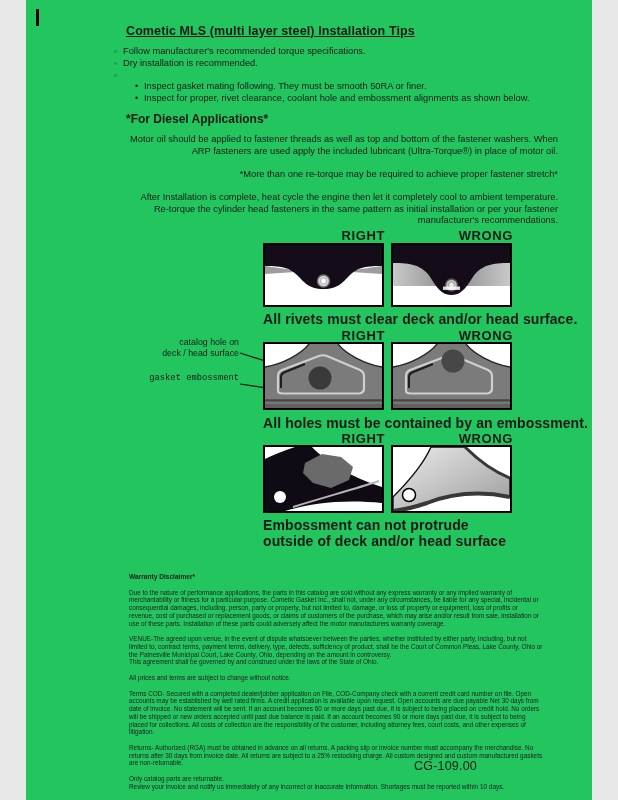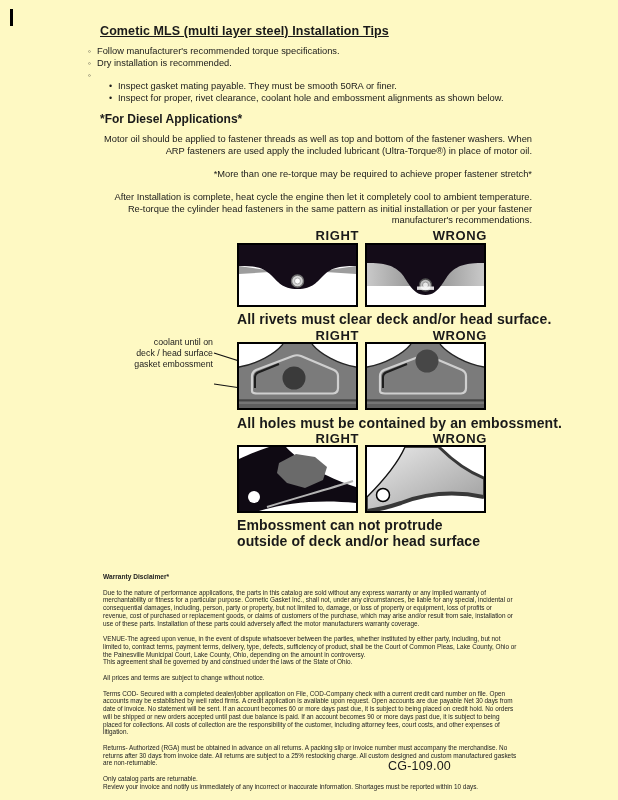--- a/index.html
+++ b/index.html
@@ -1,17 +1,17 @@
 <!DOCTYPE html>
 <html><head>
 <meta charset="utf-8">
 <style>
   html,body{margin:0;padding:0;background:#e8e8e8;}
   .page{
-    position:relative;width:618px;height:800px;background:#fef9c3;
+    position:relative;width:566px;height:800px;background:#22c55e;
     font-family:"Liberation Sans",sans-serif;color:#1a1a1a;overflow:hidden;
     margin:0 auto;
   }
   .crop-mark{position:absolute;left:10px;top:9px;width:3px;height:17px;background:#000;}
   .title{
     position:absolute;left:100px;top:24px;width:440px;
     font-size:12.5px;font-weight:bold;text-decoration:underline;letter-spacing:.1px;
   }
   .bullets{position:absolute;left:88px;top:46px;width:470px;font-size:9.3px;line-height:11.8px;}
   .bullet-row{display:flex;}
@@ -20,21 +20,21 @@
   .sub .marker{font-size:9px;}
   .diesel{position:absolute;left:100px;top:114px;width:432px;font-size:9.3px;line-height:11.9px;}
   .diesel h2{font-size:12px;margin:0 0 8px 0;font-weight:bold;}
   .diesel p{margin:0 0 11px 0;text-align:right;}
   .fig-label{position:absolute;width:122px;text-align:right;font-size:13px;font-weight:bold;letter-spacing:.6px;}
   .panel{position:absolute;width:117px;height:60px;border:2.5px solid #000;background:#fff;}
   .panel.tall{height:64px;}
   .panel svg{display:block;}
   .caption{position:absolute;left:237px;font-size:14px;font-weight:bold;letter-spacing:.1px;} 
   .annos{position:absolute;left:105px;top:337px;width:108px;text-align:right;font-size:8.8px;line-height:10.5px;}
-  .annos .second{margin-top:1px;}
+  .annos .second{margin-top:15px;font-family:Liberation Mono, monospace;}
   .leader{position:absolute;left:213px;top:343px;}
   .legal{position:absolute;left:103px;top:573px;width:414px;font-size:6.4px;line-height:7.7px;color:#222;}
   .legal h3{font-size:6.6px;margin:0 0 8px 0;font-weight:bold;}
   .legal p{margin:0 0 8px 0;}
   .legal p.tight{margin:0;}
   .pagenum{position:absolute;left:388px;top:759px;font-size:12.5px;letter-spacing:.2px;}
 </style>
 </head>
 <body>
 
@@ -50,21 +50,21 @@
     </div>
     <div class="bullet-row">
       <span class="marker">◦</span>
       <span>Dry installation is recommended.</span>
     </div>
     <div class="bullet-row">
       <span class="marker">◦</span>
     </div>
     <div class="bullet-row sub">
       <span class="marker">•</span>
-      <span>Inspect gasket mating payable.  They must be smooth 50RA or finer.</span>
+      <span>Inspect gasket mating following.  They must be smooth 50RA or finer.</span>
     </div>
     <div class="bullet-row sub">
       <span class="marker">•</span>
       <span>Inspect for proper, rivet clearance, coolant hole and embossment alignments as shown below.</span>
     </div>
   </div>
 
   <div class="diesel">
     <h2>*For Diesel Applications*</h2>
     <p>Motor oil should be applied to fastener threads as well as top and bottom of the fastener washers. When ARP fasteners are used apply the included lubricant (Ultra-Torque®) in place of motor oil.</p>
@@ -105,21 +105,21 @@
       <circle cx="58.5" cy="40" r="3" fill="#e9e9e9" stroke="#8a8a8a" stroke-width="0.8"></circle>
       <rect x="50" y="41.5" width="17" height="3.4" fill="#ffffff" opacity="0.85"></rect>
     </svg>
   </div>
   <div class="caption" style="top:311px;">All rivets must clear deck and/or head surface.</div>
 
   <div class="fig-label" style="left:237px;top:328px;">RIGHT</div>
   <div class="fig-label" style="left:365px;top:328px;">WRONG</div>
 
   <div class="annos">
-    <div>coolant until on</div>
+    <div>catalog hole on</div>
     <div>deck / head surface</div>
     <div class="second">gasket embossment</div>
   </div>
   <svg class="leader" width="92" height="56" viewBox="0 0 92 56">
     <line x1="1" y1="10" x2="83" y2="36" stroke="#111" stroke-width="1.1"></line>
     <line x1="1" y1="41" x2="48" y2="48" stroke="#111" stroke-width="1.1"></line>
   </svg>
 
   <div class="panel tall" style="left:237px;top:342px;">
     <svg width="117" height="64" viewBox="0 0 117 64">

